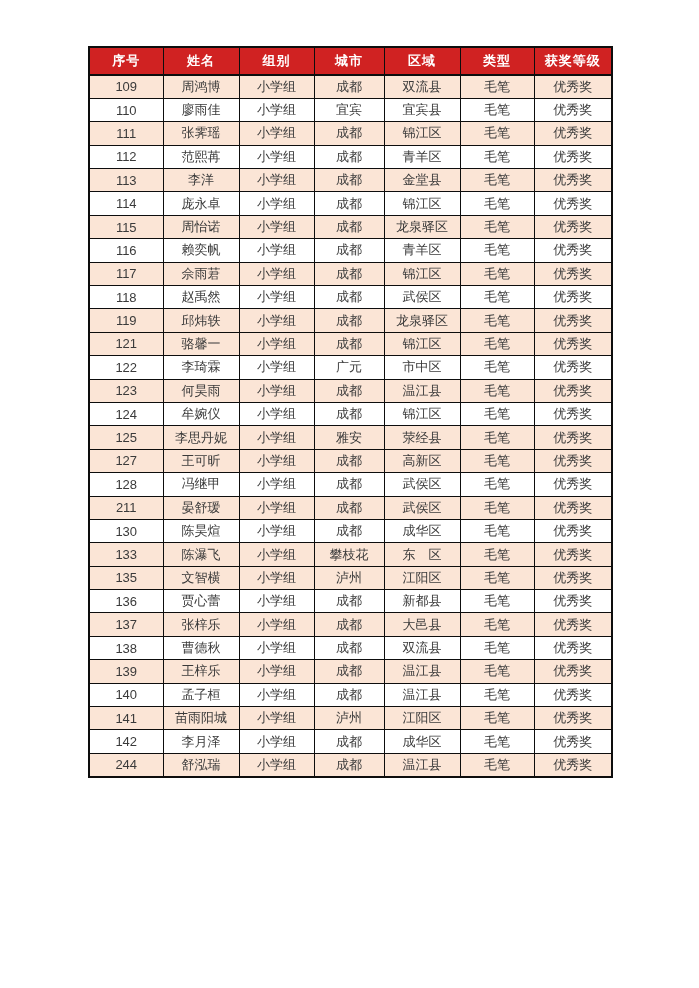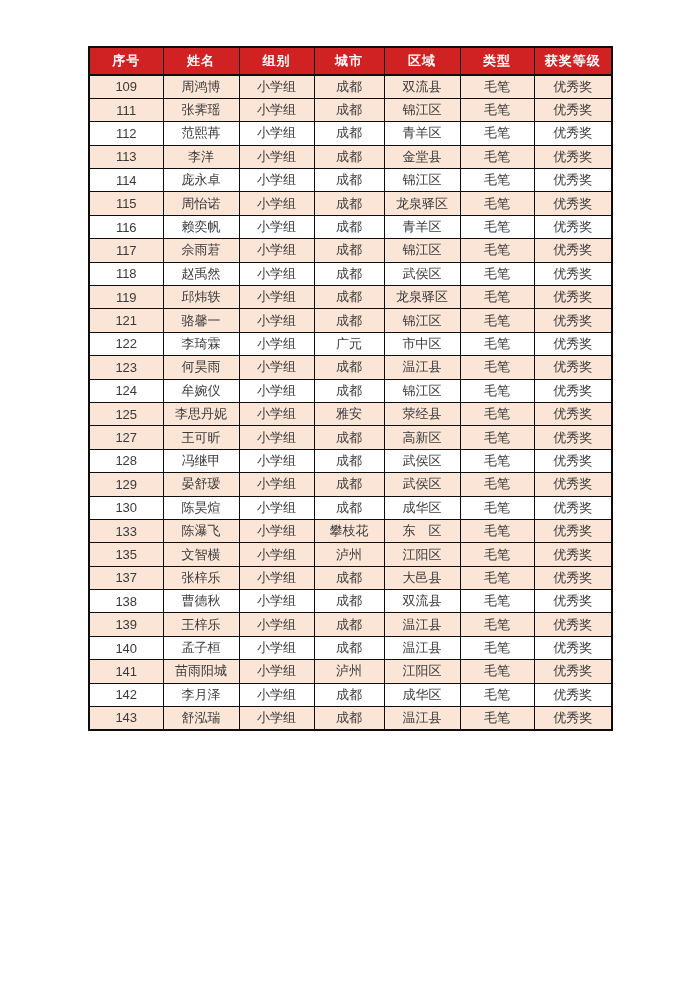--- a/index.html
+++ b/index.html
@@ -94,20 +94,29 @@
     <tbody>
         <tr class="alt">
           <td>109</td>
           <td>周鸿博</td>
           <td>小学组</td>
           <td>成都</td>
           <td>双流县</td>
           <td>毛笔</td>
           <td>优秀奖</td>
         </tr>
+        <tr>
+          <td>110</td>
+          <td>廖雨佳</td>
+          <td>小学组</td>
+          <td>宜宾</td>
+          <td>宜宾县</td>
+          <td>毛笔</td>
+          <td>优秀奖</td>
+        </tr>
         <tr class="alt">
           <td>111</td>
           <td>张霁瑶</td>
           <td>小学组</td>
           <td>成都</td>
           <td>锦江区</td>
           <td>毛笔</td>
           <td>优秀奖</td>
         </tr>
         <tr>
@@ -239,21 +248,21 @@
         <tr>
           <td>128</td>
           <td>冯继甲</td>
           <td>小学组</td>
           <td>成都</td>
           <td>武侯区</td>
           <td>毛笔</td>
           <td>优秀奖</td>
         </tr>
         <tr class="alt">
-          <td>129</td>
+          <td>211</td>
           <td>晏舒瑗</td>
           <td>小学组</td>
           <td>成都</td>
           <td>武侯区</td>
           <td>毛笔</td>
           <td>优秀奖</td>
         </tr>
         <tr>
           <td>130</td>
           <td>陈昊煊</td>
@@ -274,20 +283,29 @@
         </tr>
         <tr class="alt">
           <td>135</td>
           <td>文智横</td>
           <td>小学组</td>
           <td>泸州</td>
           <td>江阳区</td>
           <td>毛笔</td>
           <td>优秀奖</td>
         </tr>
+        <tr>
+          <td>136</td>
+          <td>贾心蕾</td>
+          <td>小学组</td>
+          <td>成都</td>
+          <td>新都县</td>
+          <td>毛笔</td>
+          <td>优秀奖</td>
+        </tr>
         <tr class="alt">
           <td>137</td>
           <td>张梓乐</td>
           <td>小学组</td>
           <td>成都</td>
           <td>大邑县</td>
           <td>毛笔</td>
           <td>优秀奖</td>
         </tr>
         <tr>
@@ -329,21 +347,21 @@
         <tr>
           <td>142</td>
           <td>李月泽</td>
           <td>小学组</td>
           <td>成都</td>
           <td>成华区</td>
           <td>毛笔</td>
           <td>优秀奖</td>
         </tr>
         <tr class="alt">
-          <td>143</td>
+          <td>244</td>
           <td>舒泓瑞</td>
           <td>小学组</td>
           <td>成都</td>
           <td>温江县</td>
           <td>毛笔</td>
           <td>优秀奖</td>
         </tr>
       </tbody>
   </table>
 </div>

